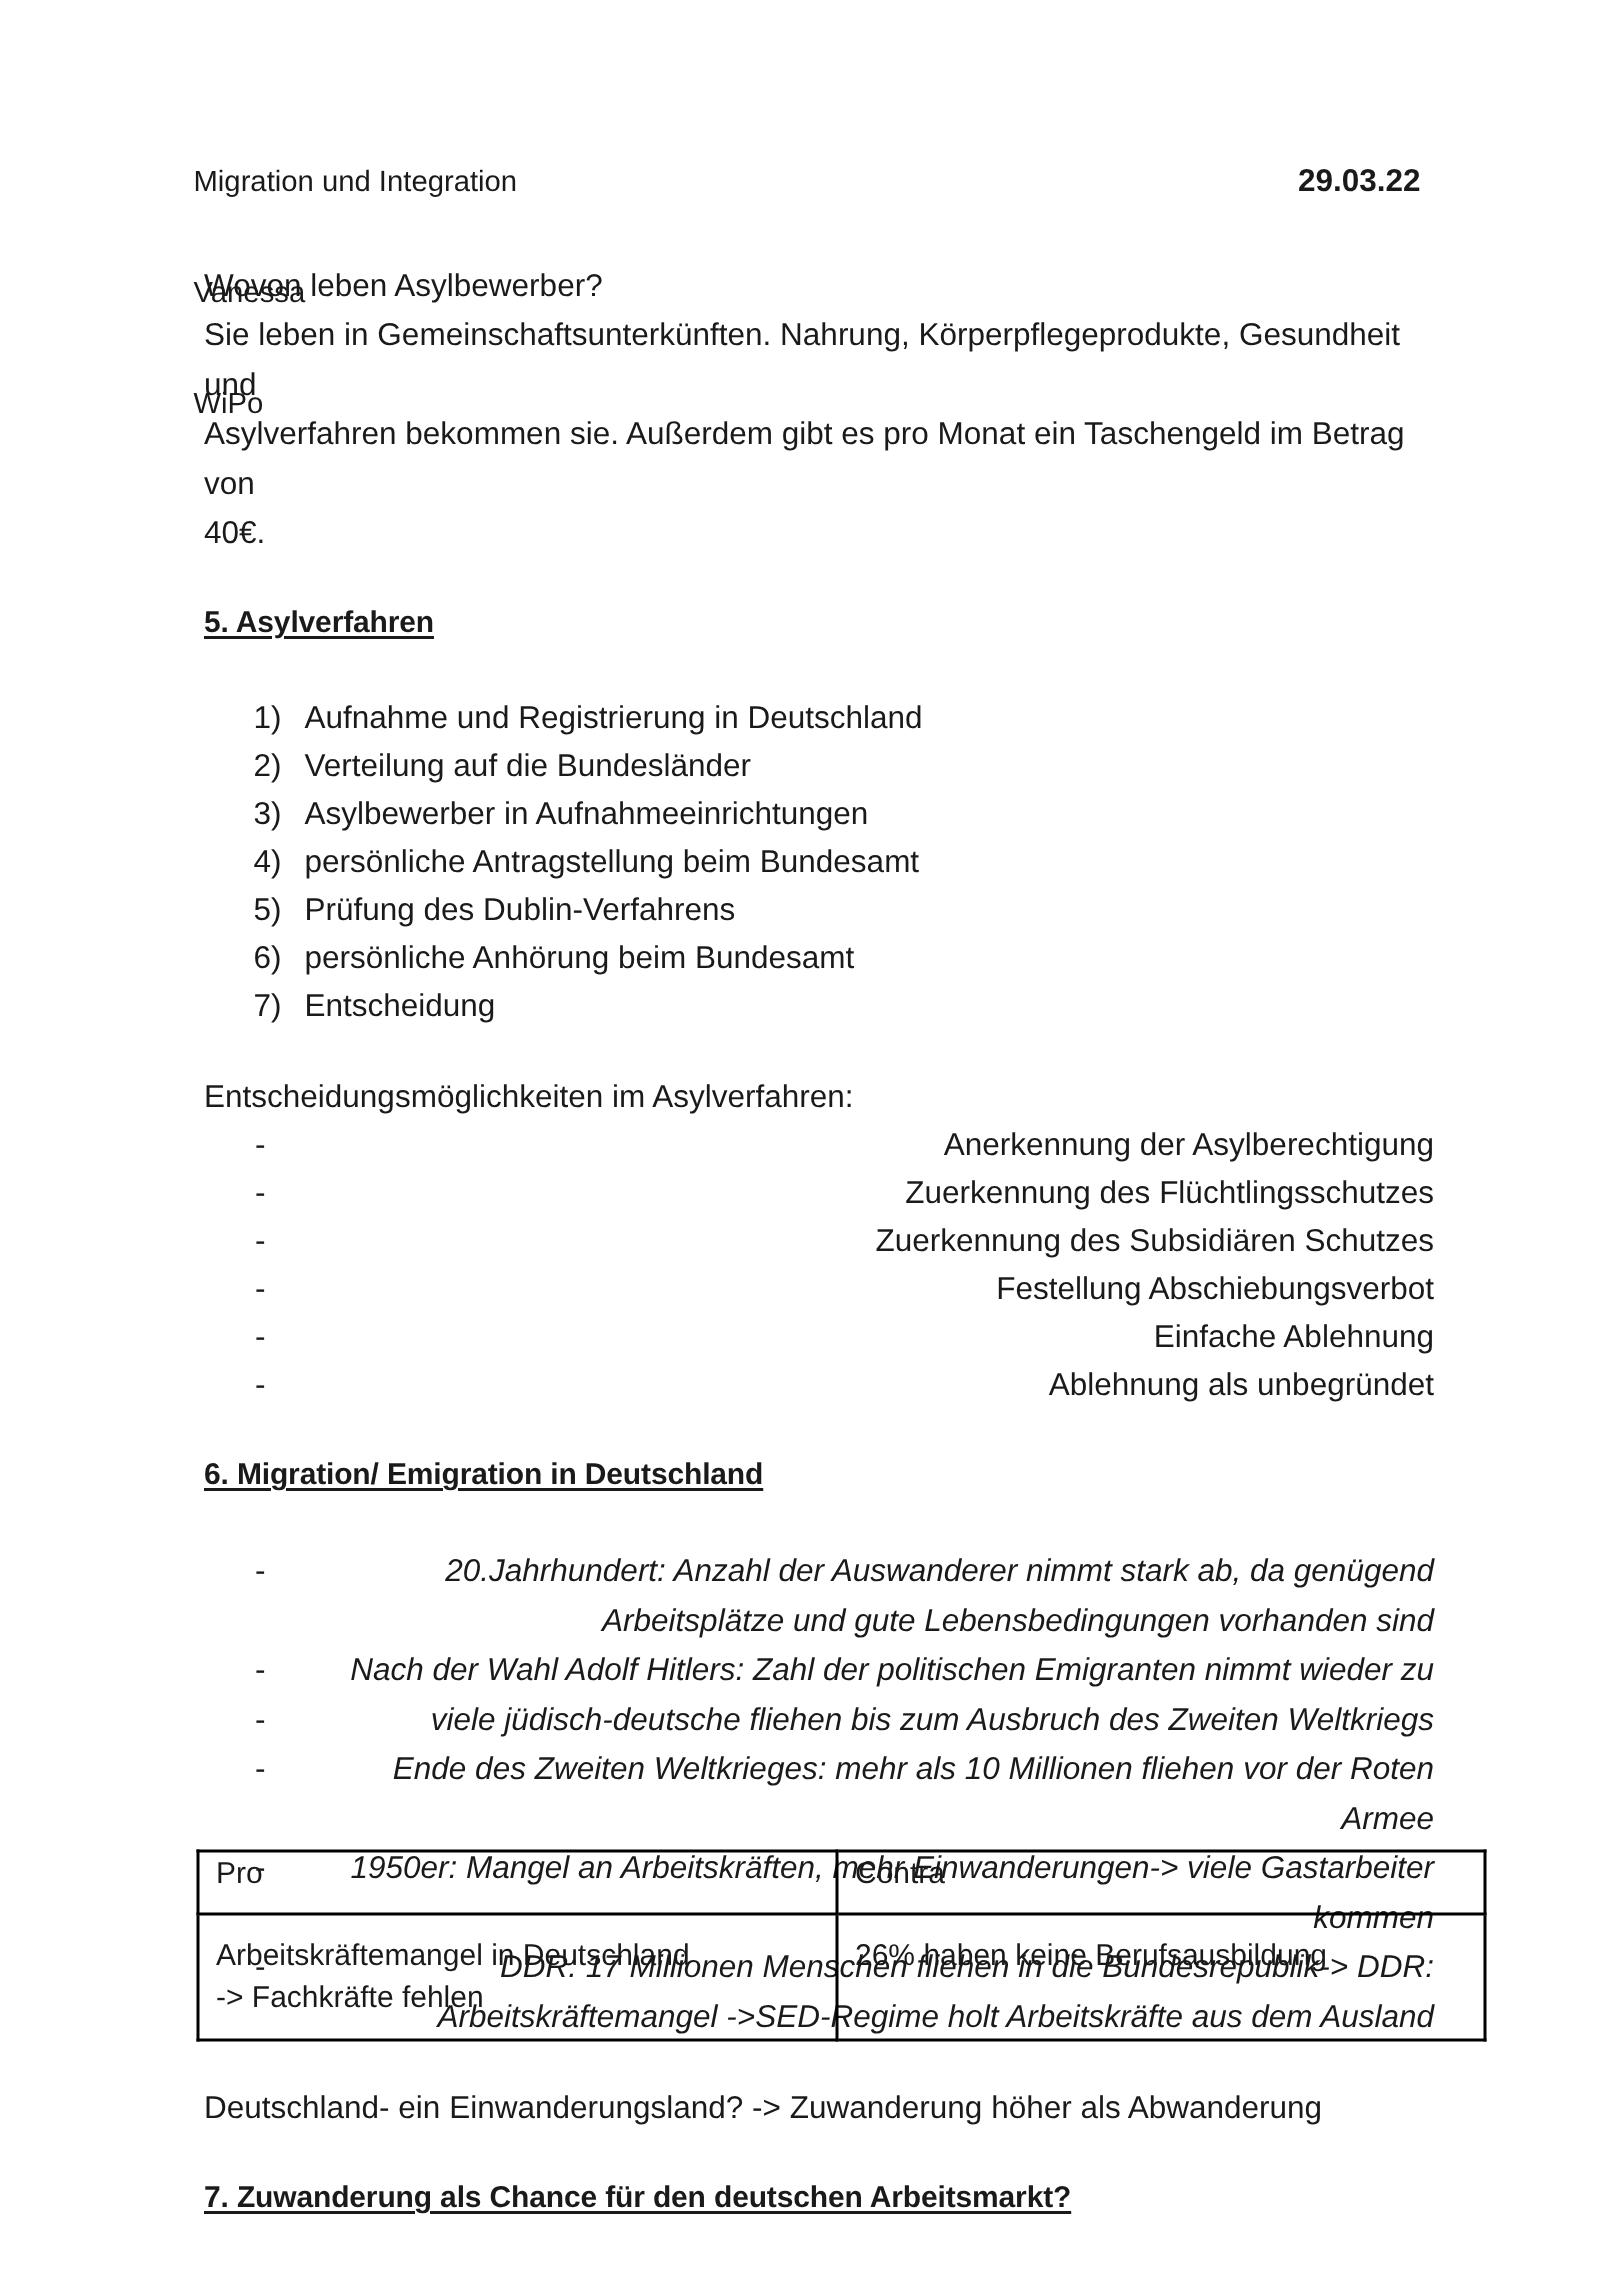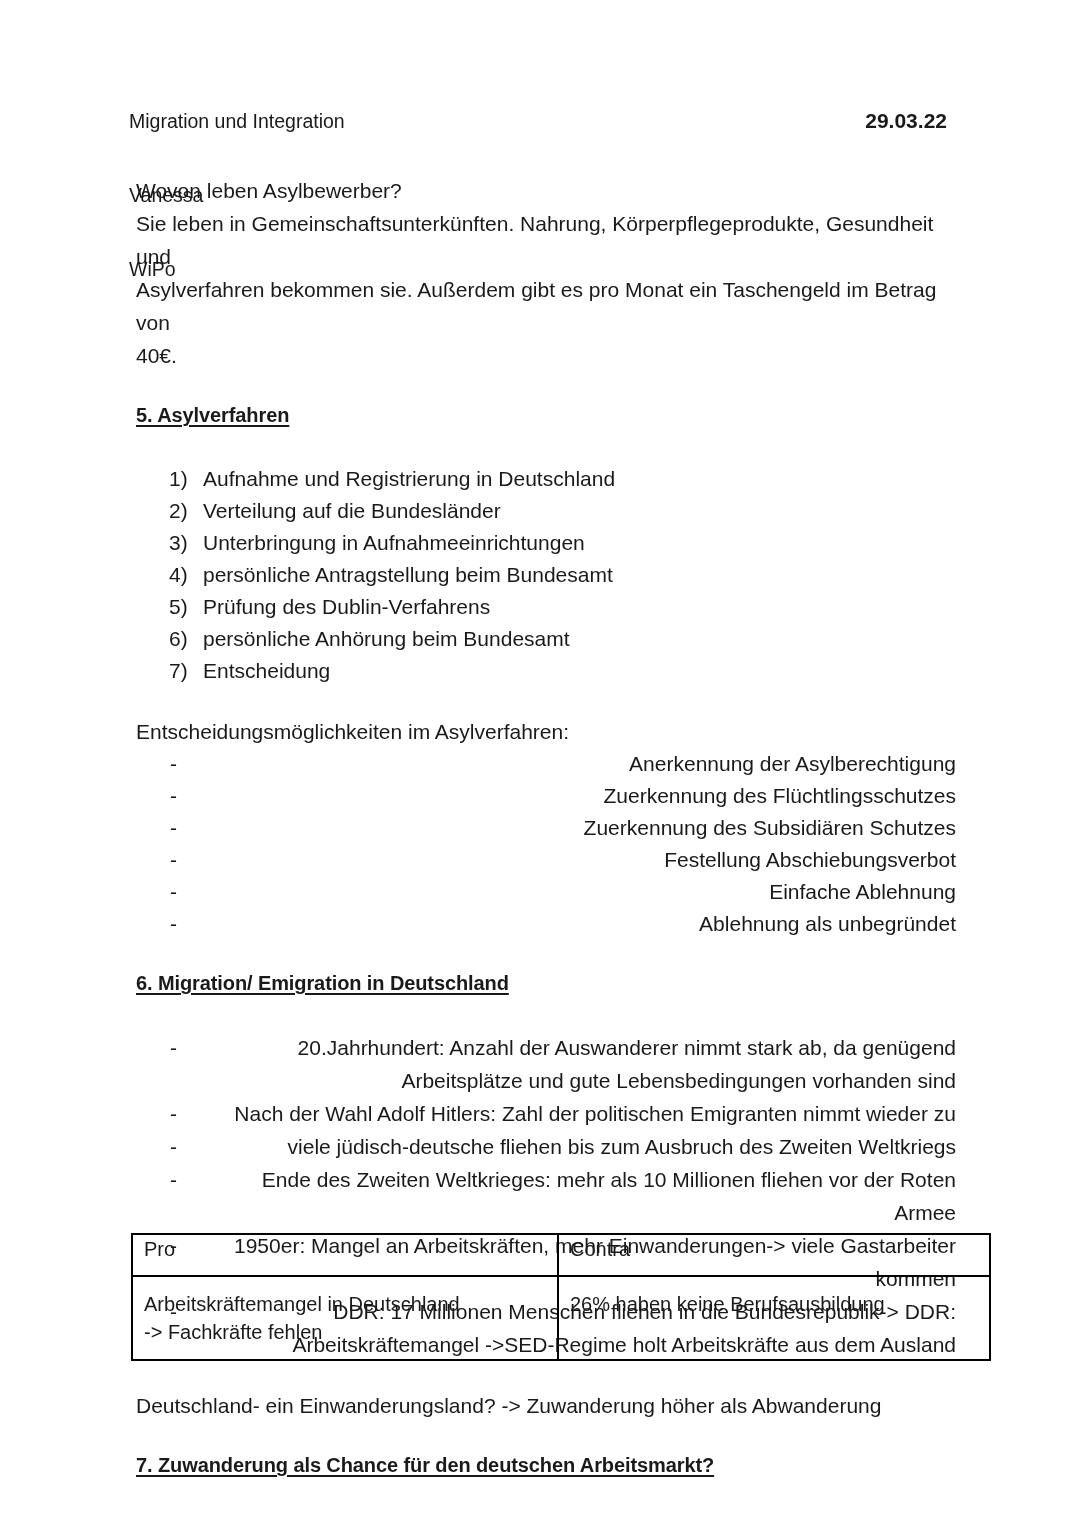--- a/index.html
+++ b/index.html
@@ -101,21 +101,21 @@
     line-height: 32px;
   }
   .dash-marker {
     width: 32px;
     flex: 0 0 32px;
     margin-left: 34px;
   }
   .dash-text { flex: 1; text-align: right; }
 
   .dash-list.wide li { line-height: 33px; }
-  .dash-list.wide .dash-text { max-width: 790px; }
+  .dash-list.wide .dash-text { max-width: 790px; font-style: italic; }
 
   
   .pro-contra-table {
     position: absolute;
     left: 131px;
     top: 1233px;
     width: 812px;
     border-collapse: collapse;
     table-layout: fixed;
   }
@@ -165,21 +165,21 @@
       <li>
         <span class="num-marker">1)</span>
         <span class="num-text">Aufnahme und Registrierung in Deutschland</span>
       </li>
       <li>
         <span class="num-marker">2)</span>
         <span class="num-text">Verteilung auf die Bundesländer</span>
       </li>
       <li>
         <span class="num-marker">3)</span>
-        <span class="num-text">Unterbringung in Aufnahmeeinrichtungen</span>
+        <span class="num-text">Asylbewerber in Aufnahmeeinrichtungen</span>
       </li>
       <li>
         <span class="num-marker">4)</span>
         <span class="num-text">persönliche Antragstellung beim Bundesamt</span>
       </li>
       <li>
         <span class="num-marker">5)</span>
         <span class="num-text">Prüfung des Dublin-Verfahrens</span>
       </li>
       <li>

